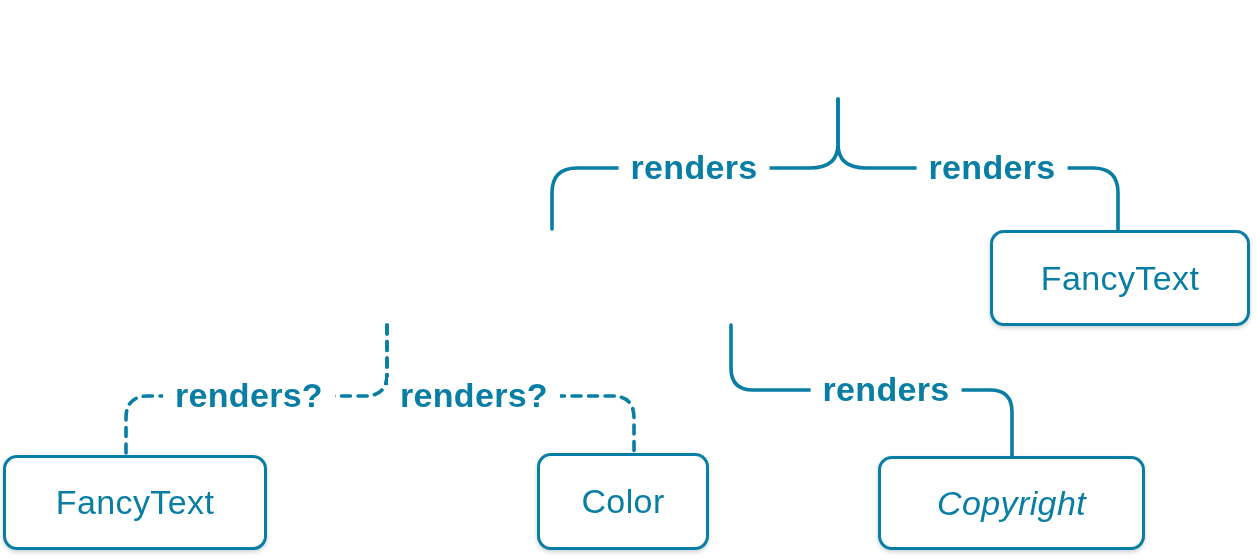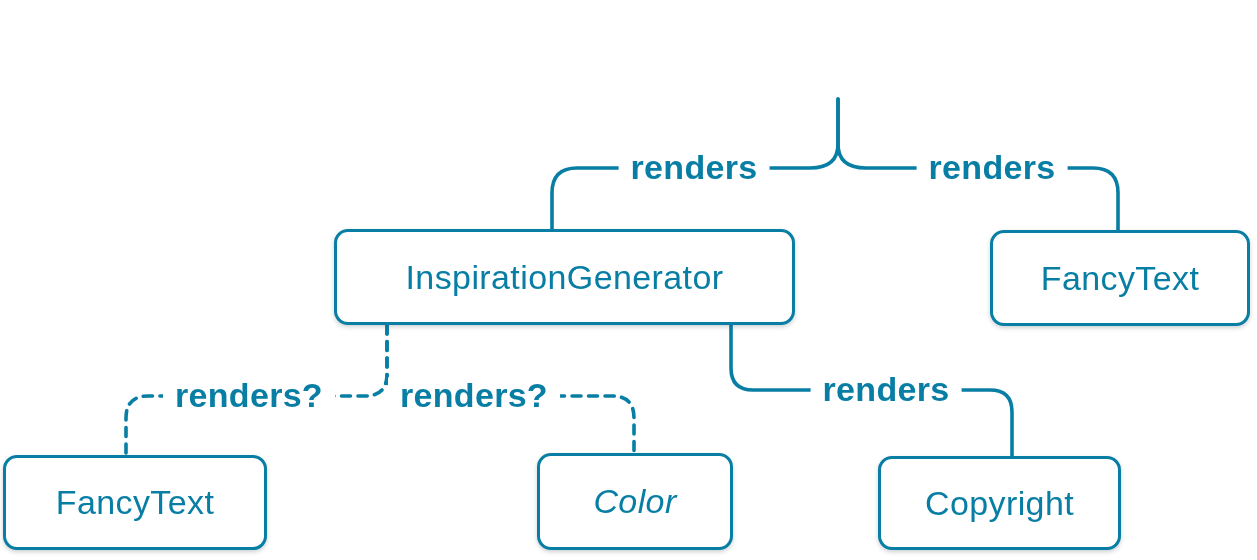--- a/index.html
+++ b/index.html
@@ -73,28 +73,25 @@
       <path d="M 838 99 L 838 144 Q 838 168 866 168 L 1093 168 Q 1118 168 1118 193 L 1118 230" class="edge solid"></path>
       <path d="M 387 325 L 387 374 Q 387 396 365 396 L 148 396 Q 126 396 126 418 L 126 455" class="edge dashed"></path>
       <path d="M 387 325 L 387 374 Q 387 396 409 396 L 612 396 Q 634 396 634 418 L 634 453" class="edge dashed"></path>
       <path d="M 731 325 L 731 368 Q 731 390 753 390 L 990 390 Q 1012 390 1012 412 L 1012 456" class="edge solid"></path>
     </svg>
 <div class="edge-label" style="left: 694px; top: 168px;">renders</div>
     <div class="edge-label" style="left: 992px; top: 168px;">renders</div>
     <div class="edge-label" style="left: 249px; top: 396px;">renders?</div>
     <div class="edge-label" style="left: 474px; top: 396px;">renders?</div>
     <div class="edge-label" style="left: 886px; top: 390px;">renders</div>
-    <div class="node" style="left: 334px; top: 229px; width: 461px; height: 96px;">
-      <span class="node-label">InspirationGenerator</span>
-    </div>
     <div class="node" style="left: 990px; top: 230px; width: 260px; height: 96px;">
       <span class="node-label">FancyText</span>
     </div>
     <div class="node" style="left: 3px; top: 455px; width: 264px; height: 95px;">
       <span class="node-label">FancyText</span>
     </div>
-    <div class="node" style="left: 537px; top: 453px; width: 196px; height: 97px; font-style: italic;">
+    <div class="node" style="left: 537px; top: 453px; width: 172px; height: 97px;">
       <span class="node-label">Color</span>
     </div>
-    <div class="node" style="left: 878px; top: 456px; width: 243px; height: 94px;">
+    <div class="node" style="left: 878px; top: 456px; width: 267px; height: 94px; font-style: italic;">
       <span class="node-label">Copyright</span>
     </div>
   </div>
 
 </body></html>

